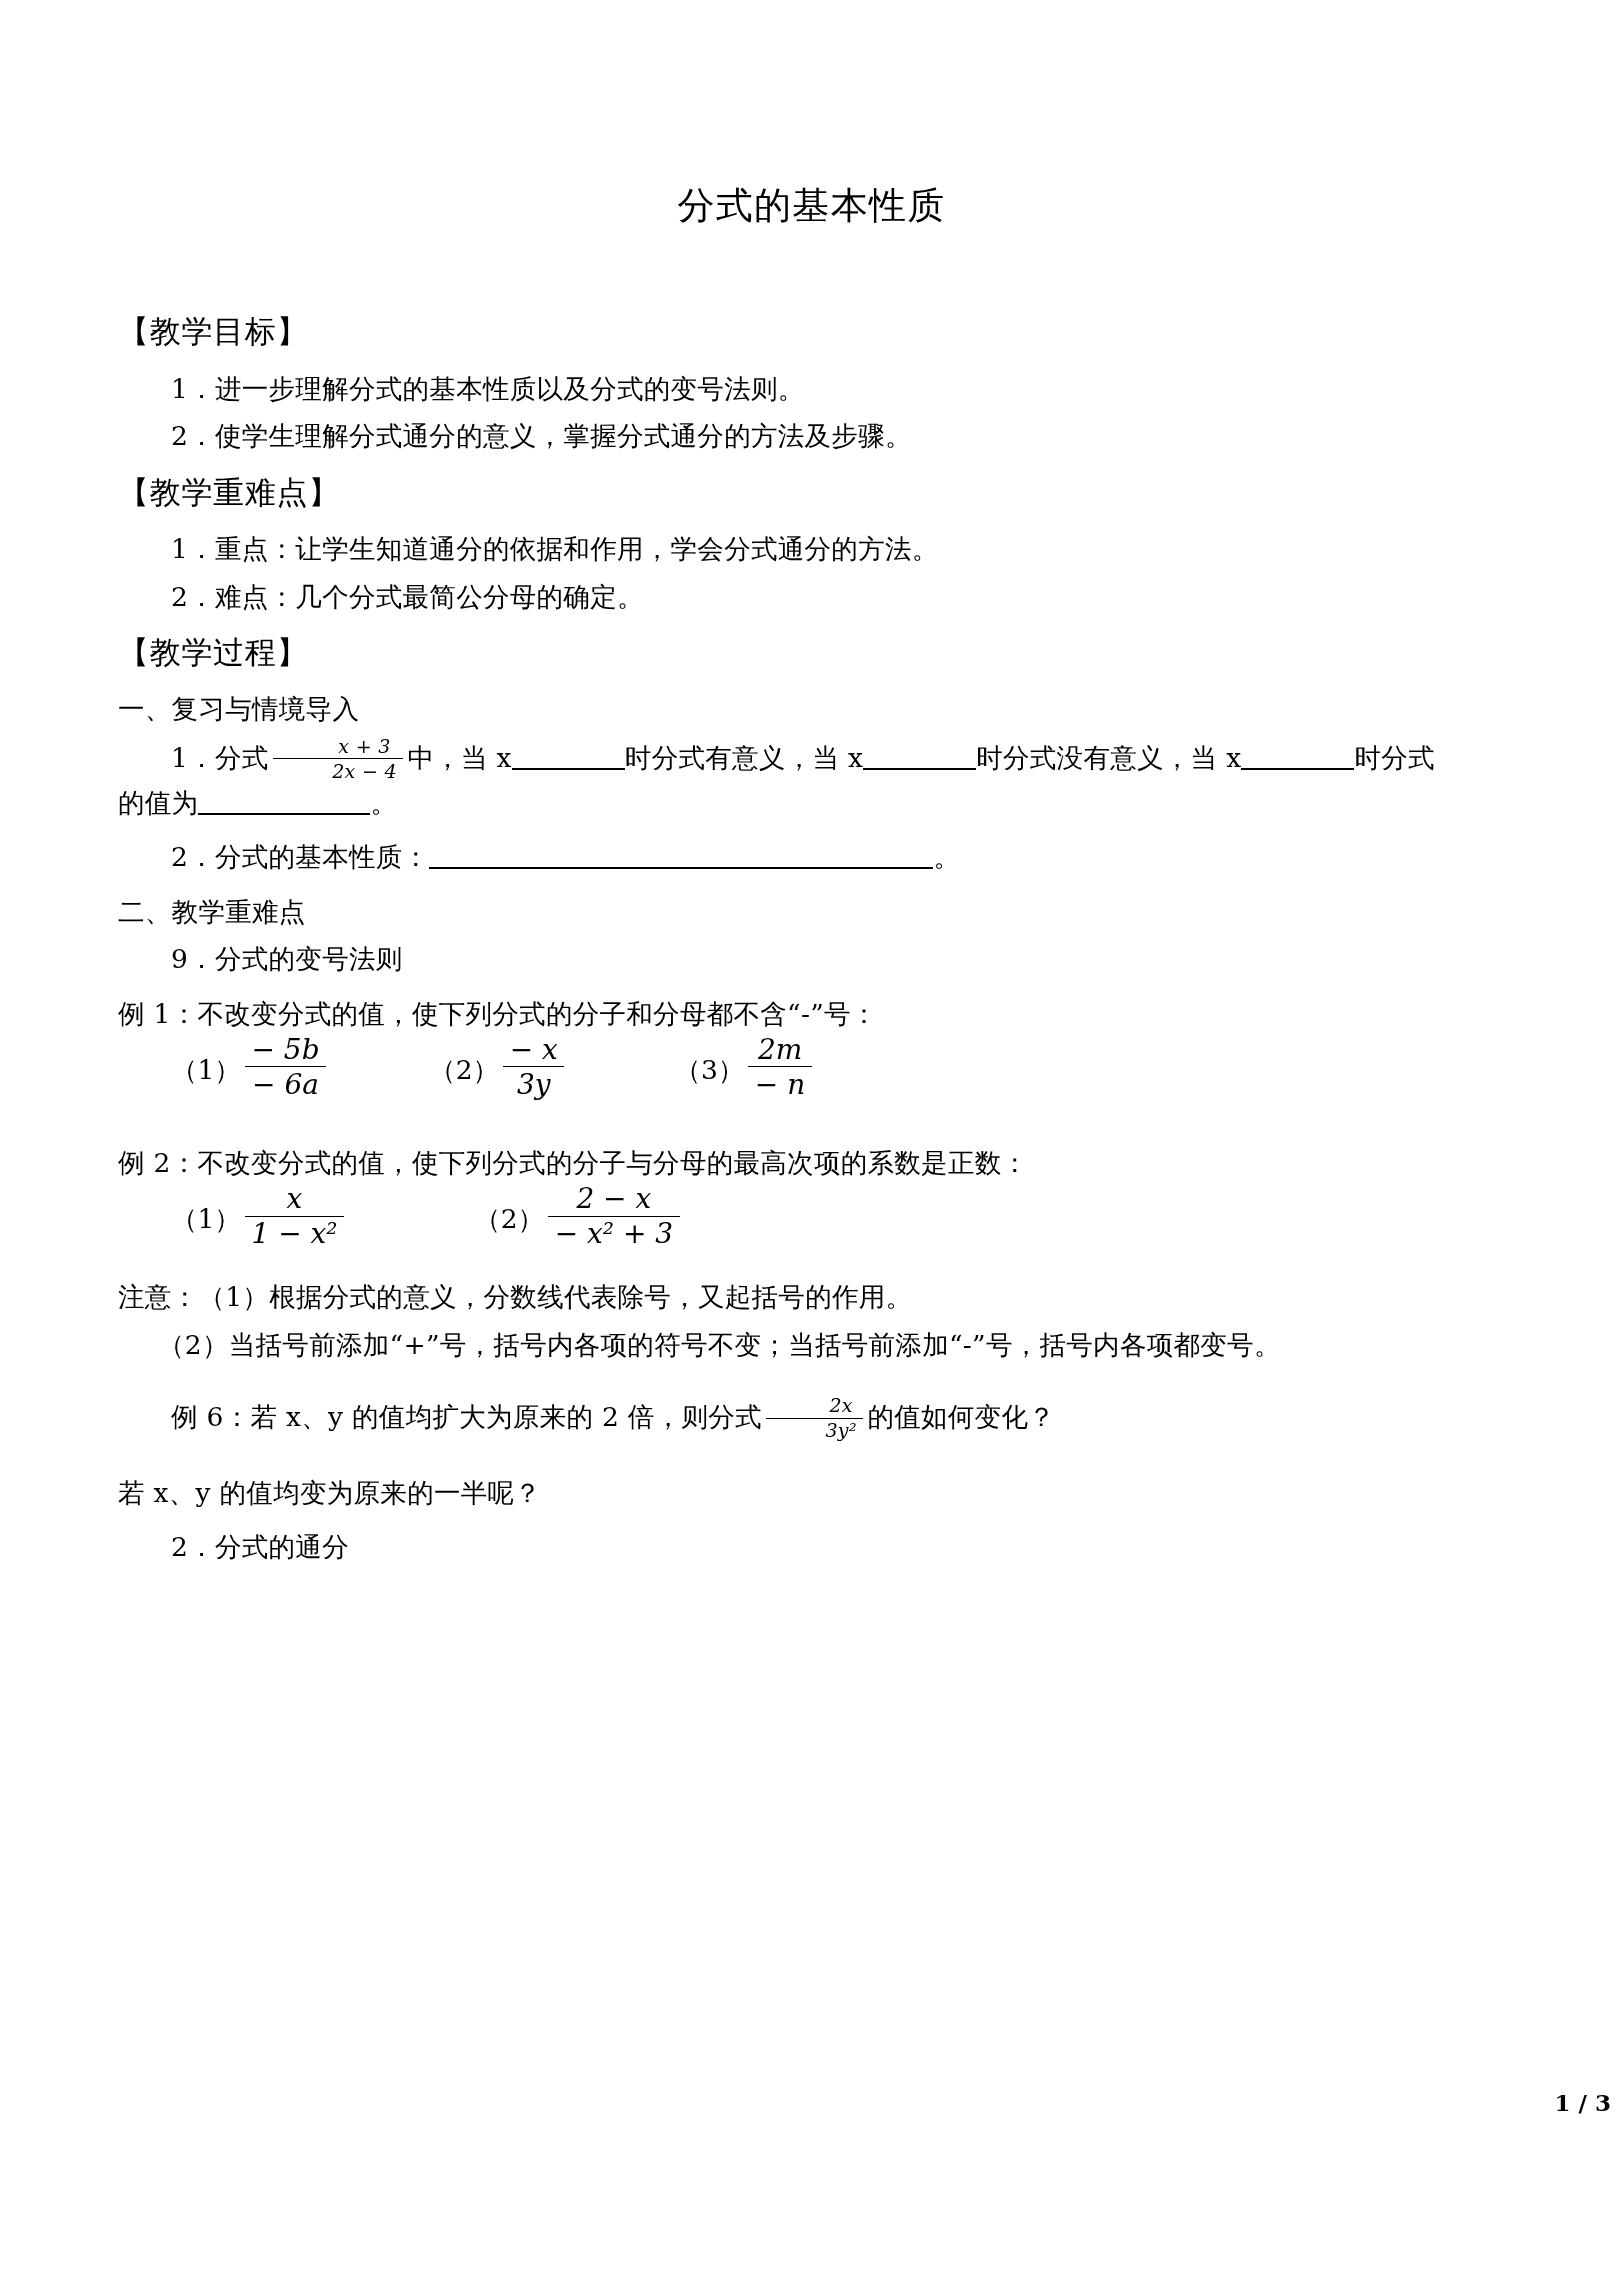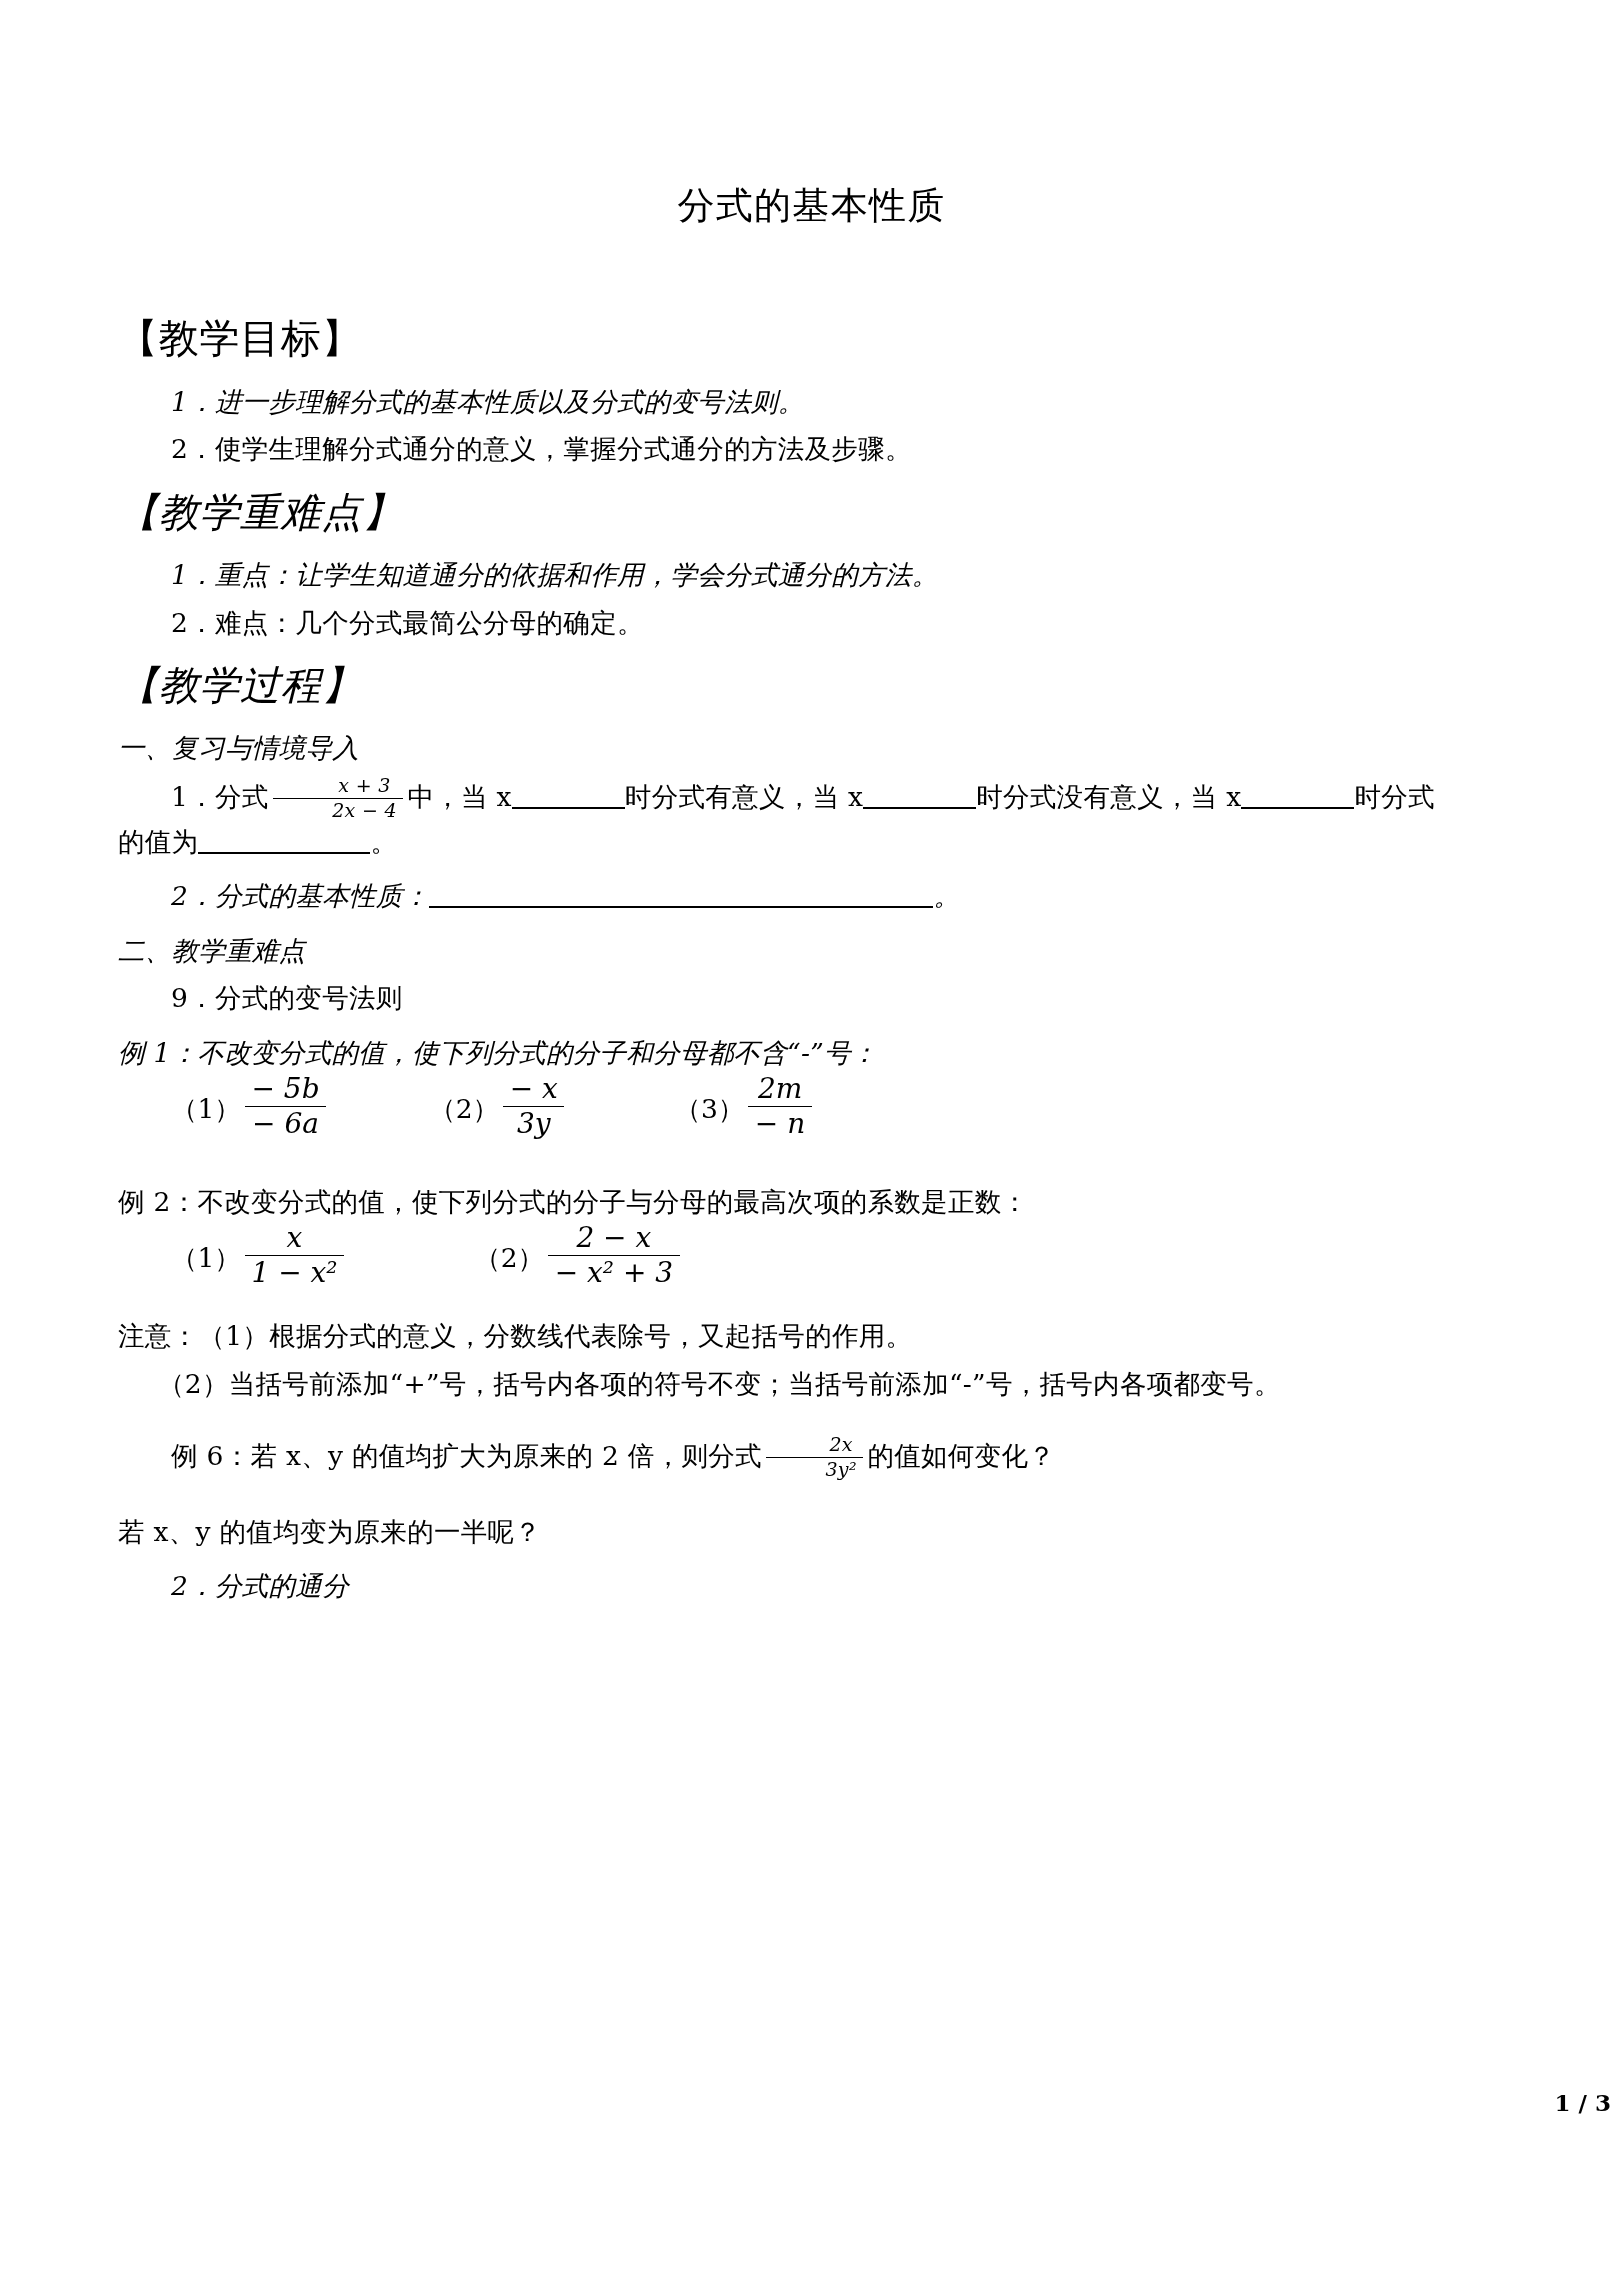--- a/index.html
+++ b/index.html
@@ -30,41 +30,41 @@
     line-height: 1.2;
     font-weight: normal;
     margin: 0;
     padding-top: 184px;
     letter-spacing: 1.3px;
     font-family: "DejaVu Serif", "Liberation Serif", serif;
   }
 
   
   .section-head {
-    font-size: 40px;
+    font-size: 31px;
     line-height: 1.45;
     margin: 0;
     padding: 0;
     letter-spacing: 0.7px;
   }
   .sec-gap-top { margin-top: 81px; }
 
   
   .para {
     font-size: 26.5px;
     line-height: 1.55;
     margin: 0;
     padding: 0;
     letter-spacing: 0.3px;
   }
   .indent { text-indent: 53px; }
   .indent-half { text-indent: 40px; }
   .noindent { text-indent: 0; }
   .gap-s { margin-top: 6.6px; }
-  .gap-m { margin-top: 13.3px; font-style: italic; }
+  .gap-m { margin-top: 13.3px; }
   .gap-l { margin-top: 22.5px; }
 
   
   .mi {
     font-family: "DejaVu Serif", "Liberation Serif", serif;
     font-style: italic;
   }
 
   
   .frac {

